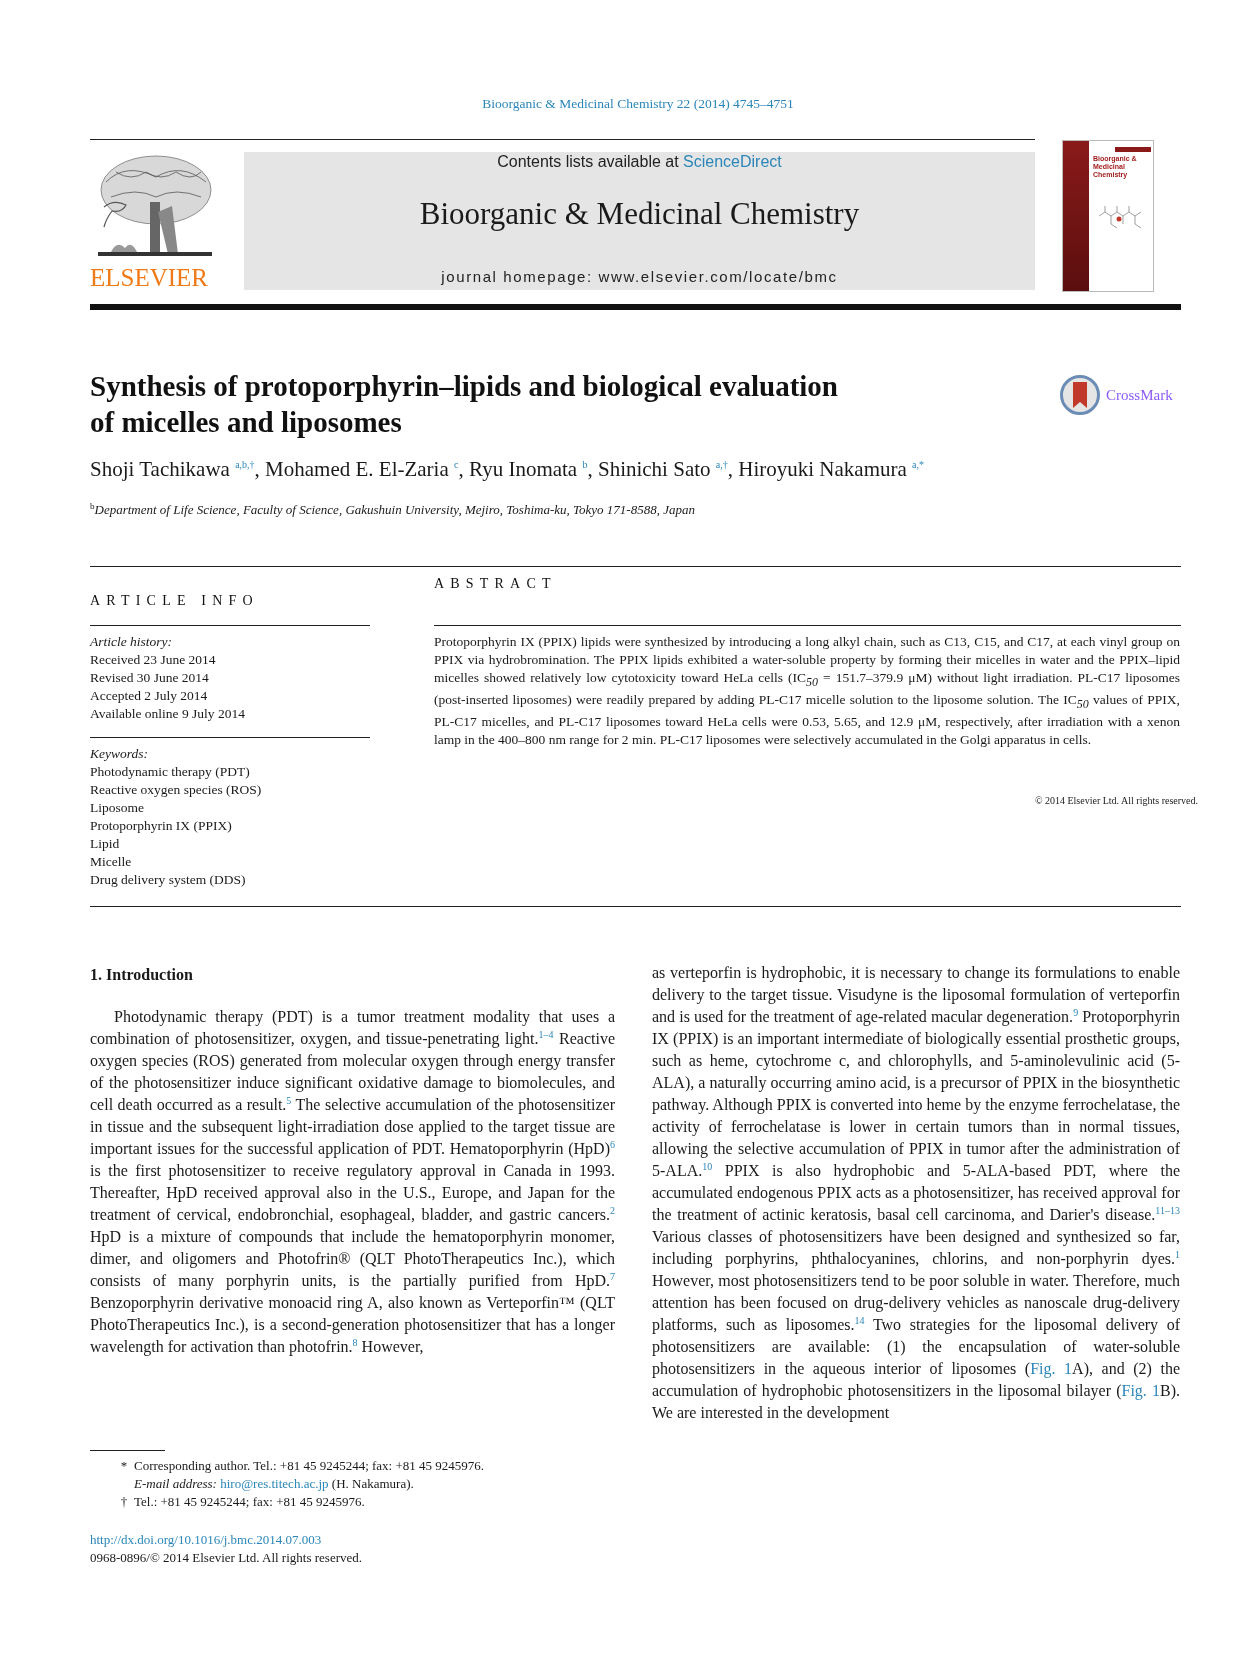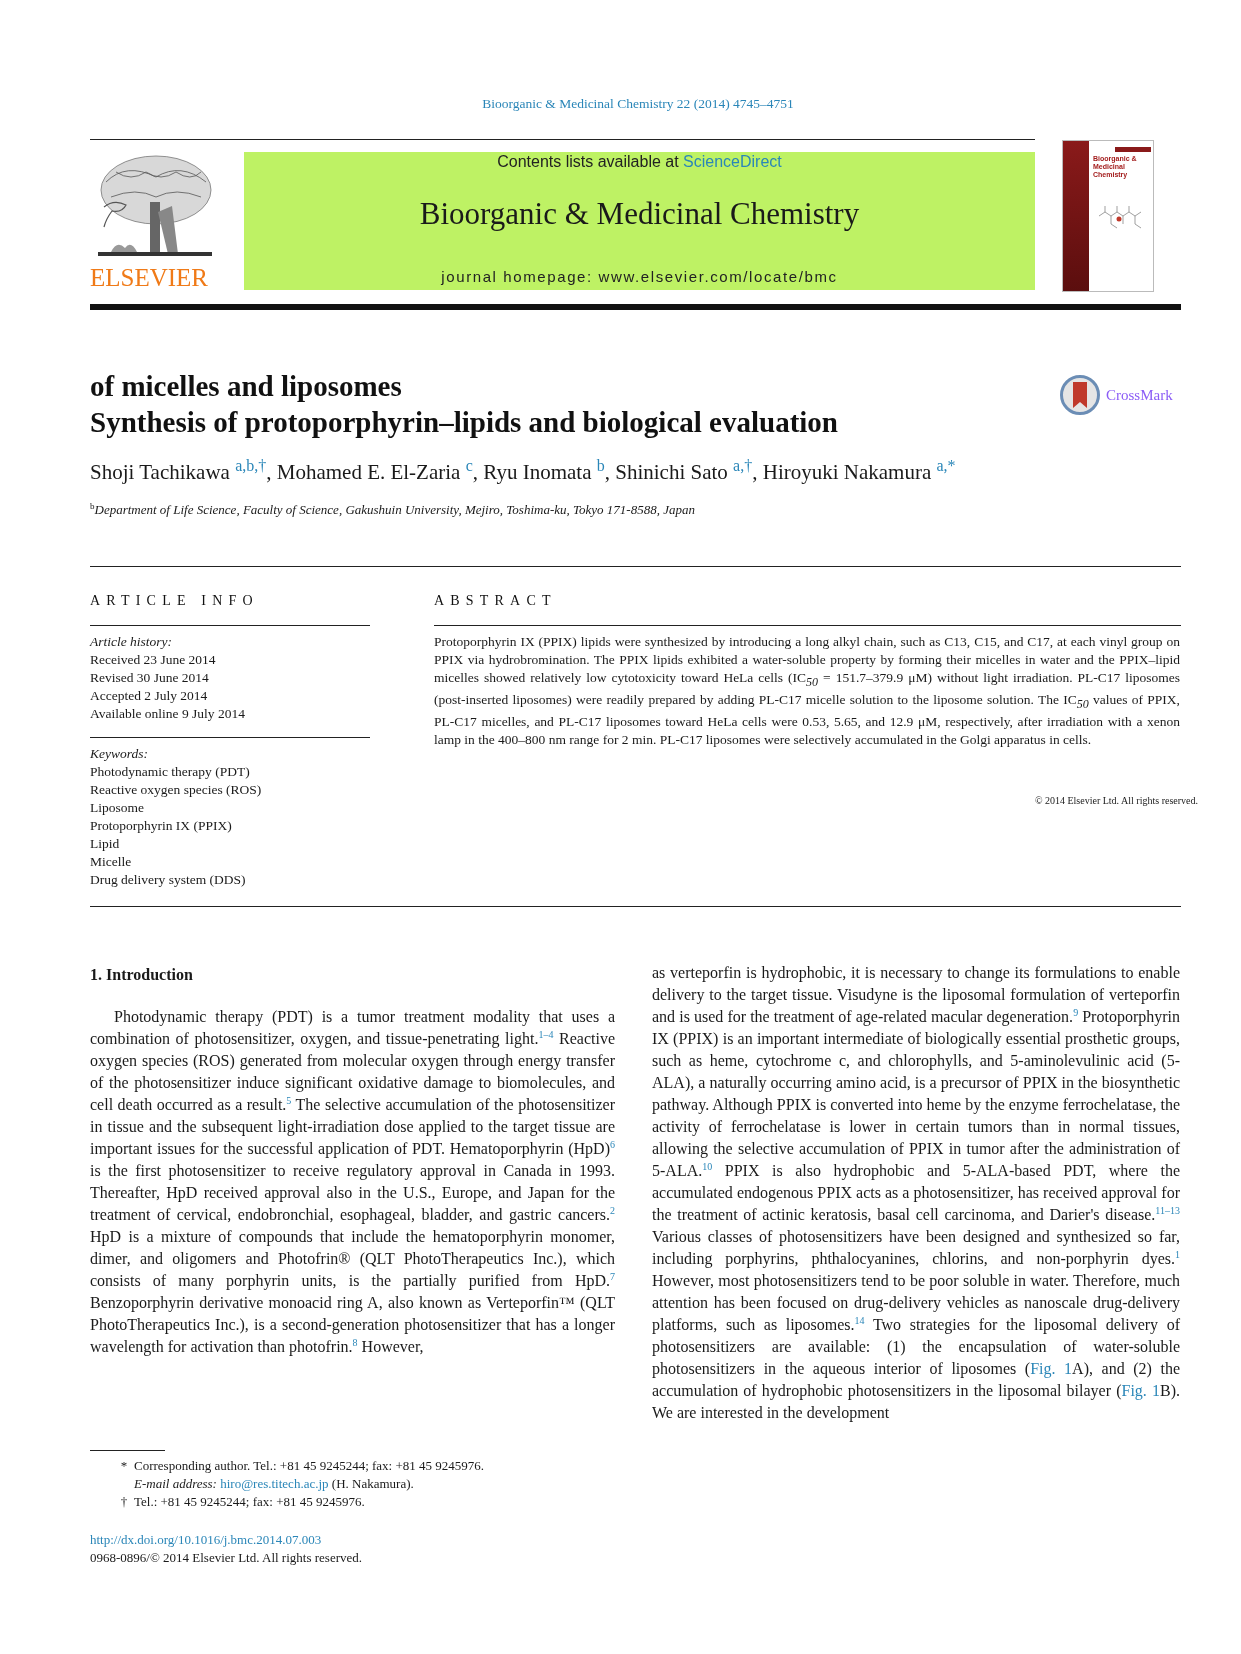--- a/index.html
+++ b/index.html
@@ -4,36 +4,36 @@
 <style>
   html, body { margin: 0; padding: 0; background: #ffffff; }
   body { width: 1241px; height: 1654px; position: relative; font-family: "Liberation Serif", "DejaVu Serif", serif; color: #1a1a1a; overflow: hidden; }
   .abs { position: absolute; }
   a, .link { color: #2a86b8; text-decoration: none; }
   .journal-ref { left: 0; width: 1276px; top: 96px; text-align: center; font-size: 13.5px; color: #2a86b8; font-family: "Liberation Serif", serif; }
   .top-rule { left: 90px; top: 139px; width: 945px; height: 1px; background: #222; }
   .logo-box { left: 90px; top: 152px; width: 130px; height: 140px; }
   .tree { position: absolute; left: 6px; top: 0; width: 118px; height: 112px; }
   .elsevier-word { position: absolute; left: 0; top: 112px; width: 130px; font-size: 25px; color: #f07a17; letter-spacing: 0px; font-family: "Liberation Serif", serif; }
-  .banner { left: 244px; top: 152px; width: 791px; height: 138px; background: #bef264; }
+  .banner { left: 244px; top: 152px; width: 791px; height: 138px; background: #e5e5e5; }
   .banner .contents { position: absolute; left: 0; width: 100%; top: 1px; text-align: center; font-size: 16px; font-family: "Liberation Sans", sans-serif; color: #222; }
   .banner .title { position: absolute; left: 0; width: 100%; top: 44px; text-align: center; font-size: 31px; font-family: "Liberation Serif", serif; color: #1a1a1a; }
   .banner .homepage { position: absolute; left: 0; width: 100%; top: 116px; text-align: center; font-size: 15px; letter-spacing: 1.6px; font-family: "Liberation Sans", sans-serif; color: #222; }
   .cover { left: 1062px; top: 140px; width: 90px; height: 150px; border: 1px solid #bbb; background: #fff; overflow: hidden; }
   .cover .strip { position: absolute; left: 0; top: 0; width: 26px; height: 150px; background: linear-gradient(#8a1a1a, #5b0e0e); }
   .cover .topbar { position: absolute; left: 52px; top: 6px; width: 36px; height: 5px; background: #8a1a1a; }
   .cover .ctitle { position: absolute; left: 30px; top: 14px; font-size: 7px; font-weight: bold; color: #a31d1d; font-family: "Liberation Sans", sans-serif; line-height: 8px; }
   .cover .cimg { position: absolute; left: 34px; top: 60px; width: 50px; height: 30px; }
   .thick-rule { left: 90px; top: 304px; width: 1091px; height: 6px; background: #111; }
   .paper-title { left: 90px; top: 368px; width: 900px; font-size: 29px; font-weight: bold; line-height: 36px; font-family: "Liberation Serif", serif; color: #111; }
   .crossmark { left: 1060px; top: 375px; width: 120px; height: 46px; }
   .crossmark .badge { position: absolute; left: 0; top: 0; width: 40px; height: 40px; }
   .crossmark .label { position: absolute; left: 46px; top: 12px; font-size: 15px; font-family: "Liberation Serif", serif; color: #8b5cf6; }
   .authors { left: 90px; top: 457px; font-size: 21px; font-family: "Liberation Serif", serif; color: #1a1a1a; white-space: nowrap; }
-  .authors sup { font-size: 16px; color: #2a86b8; }
+  .authors sup { font-size: 10px; color: #2a86b8; }
   .affils { left: 90px; top: 497px; font-size: 13px; font-style: italic; line-height: 18px; font-family: "Liberation Serif", serif; }
   .affils sup { font-size: 9px; font-style: normal; }
   .rule { height: 1px; background: #222; }
   .sec-head { font-size: 14px; letter-spacing: 6.2px; font-family: "Liberation Serif", serif; color: #111; }
   .info-block { font-size: 13.5px; line-height: 18px; font-family: "Liberation Serif", serif; }
   .info-block .ital { font-style: italic; }
   .abstract-text { left: 434px; top: 633px; width: 746px; font-size: 13.5px; line-height: 18.2px; text-align: justify; font-family: "Liberation Serif", serif; }
   .abstract-text sub { font-size: 12px; font-style: italic; }
   .copyright { left: 452px; top: 795px; width: 746px; text-align: right; font-size: 10px; font-family: "Liberation Serif", serif; }
   .intro-head { left: 90px; top: 966px; font-size: 16px; font-weight: bold; font-family: "Liberation Serif", serif; }
@@ -85,22 +85,22 @@
       <path d="M8 11 l0 -6 M20 11 l0 -6 M32 11 l0 -6"></path>
       <path d="M14 15 l0 8 l6 4 M26 15 l0 8 M38 15 l0 8 l6 4"></path>
     </g>
     <circle cx="22" cy="18" r="2.5" fill="#c0392b"></circle>
   </svg>
 </div>
 
 <div class="abs thick-rule"></div>
 
 <div class="abs paper-title">
+  <div>Synthesis of protoporphyrin–lipids and biological evaluation</div>
   <div>of micelles and liposomes</div>
-  <div>Synthesis of protoporphyrin–lipids and biological evaluation</div>
 </div>
 
 <div class="abs crossmark">
   <svg class="badge" viewBox="0 0 40 40">
     <circle cx="20" cy="20" r="18.5" fill="#e5e5e5" stroke="#6b8db5" stroke-width="3"></circle>
     <path d="M13 7 h14 v26 l-7 -6 l-7 6 z" fill="#c0392b"></path>
   </svg>
   <div class="label">CrossMark</div>
 </div>
 
@@ -132,21 +132,21 @@
   <div class="ital">Keywords:</div>
   <div>Photodynamic therapy (PDT)</div>
   <div>Reactive oxygen species (ROS)</div>
   <div>Liposome</div>
   <div>Protoporphyrin IX (PPIX)</div>
   <div>Lipid</div>
   <div>Micelle</div>
   <div>Drug delivery system (DDS)</div>
 </div>
 
-<div class="abs sec-head" style="left:434px; top:593px;">ABSTRACT</div>
+<div class="abs sec-head" style="left:434px; top:576px;">ABSTRACT</div>
 <div class="abs rule" style="left:434px; top:625px; width:747px;"></div>
 <div class="abs abstract-text"><span>Protoporphyrin IX (PPIX) lipids were synthesized by introducing a long alkyl chain, such as C13, C15, and C17, at each vinyl group on PPIX via hydrobromination. The PPIX lipids exhibited a water-soluble property by forming their micelles in water and the PPIX–lipid micelles showed relatively low cytotoxicity toward HeLa cells (IC</span><sub>50</sub><span> = 151.7–379.9 μM) without light irradiation. PL-C17 liposomes (post-inserted liposomes) were readily prepared by adding PL-C17 micelle solution to the liposome solution. The IC</span><sub>50</sub><span> values of PPIX, PL-C17 micelles, and PL-C17 liposomes toward HeLa cells were 0.53, 5.65, and 12.9 μM, respectively, after irradiation with a xenon lamp in the 400–800 nm range for 2 min. PL-C17 liposomes were selectively accumulated in the Golgi apparatus in cells.</span></div>
 <div class="abs copyright">© 2014 Elsevier Ltd. All rights reserved.</div>
 
 <div class="abs rule" style="left:90px; top:906px; width:1091px;"></div>
 
 <div class="abs intro-head">1. Introduction</div>
 
 <div class="abs body-col" id="col-left" style="left:90px; top:1006px; width:525px;"><span class="indent"></span><span>Photodynamic therapy (PDT) is a tumor treatment modality that uses a combination of photosensitizer, oxygen, and tissue-penetrating light.</span><sup>1–4</sup><span> Reactive oxygen species (ROS) generated from molecular oxygen through energy transfer of the photosensitizer induce significant oxidative damage to biomolecules, and cell death occurred as a result.</span><sup>5</sup><span> The selective accumulation of the photosensitizer in tissue and the subsequent light-irradiation dose applied to the target tissue are important issues for the successful application of PDT. Hematoporphyrin (HpD)</span><sup>6</sup><span> is the first photosensitizer to receive regulatory approval in Canada in 1993. Thereafter, HpD received approval also in the U.S., Europe, and Japan for the treatment of cervical, endobronchial, esophageal, bladder, and gastric cancers.</span><sup>2</sup><span> HpD is a mixture of compounds that include the hematoporphyrin monomer, dimer, and oligomers and Photofrin® (QLT PhotoTherapeutics Inc.), which consists of many porphyrin units, is the partially purified from HpD.</span><sup>7</sup><span> Benzoporphyrin derivative monoacid ring A, also known as Verteporfin™ (QLT PhotoTherapeutics Inc.), is a second-generation photosensitizer that has a longer wavelength for activation than photofrin.</span><sup>8</sup><span> However,</span></div>
 <div class="abs body-col" id="col-right" style="left:652px; top:962px; width:528px;"><span>as verteporfin is hydrophobic, it is necessary to change its formulations to enable delivery to the target tissue. Visudyne is the liposomal formulation of verteporfin and is used for the treatment of age-related macular degeneration.</span><sup>9</sup><span> Protoporphyrin IX (PPIX) is an important intermediate of biologically essential prosthetic groups, such as heme, cytochrome c, and chlorophylls, and 5-aminolevulinic acid (5-ALA), a naturally occurring amino acid, is a precursor of PPIX in the biosynthetic pathway. Although PPIX is converted into heme by the enzyme ferrochelatase, the activity of ferrochelatase is lower in certain tumors than in normal tissues, allowing the selective accumulation of PPIX in tumor after the administration of 5-ALA.</span><sup>10</sup><span> PPIX is also hydrophobic and 5-ALA-based PDT, where the accumulated endogenous PPIX acts as a photosensitizer, has received approval for the treatment of actinic keratosis, basal cell carcinoma, and Darier's disease.</span><sup>11–13</sup><span> Various classes of photosensitizers have been designed and synthesized so far, including porphyrins, phthalocyanines, chlorins, and non-porphyrin dyes.</span><sup>1</sup><span> However, most photosensitizers tend to be poor soluble in water. Therefore, much attention has been focused on drug-delivery vehicles as nanoscale drug-delivery platforms, such as liposomes.</span><sup>14</sup><span> Two strategies for the liposomal delivery of photosensitizers are available: (1) the encapsulation of water-soluble photosensitizers in the aqueous interior of liposomes (</span><span class="link">Fig. 1</span><span>A), and (2) the accumulation of hydrophobic photosensitizers in the liposomal bilayer (</span><span class="link">Fig. 1</span><span>B). We are interested in the development</span></div>

